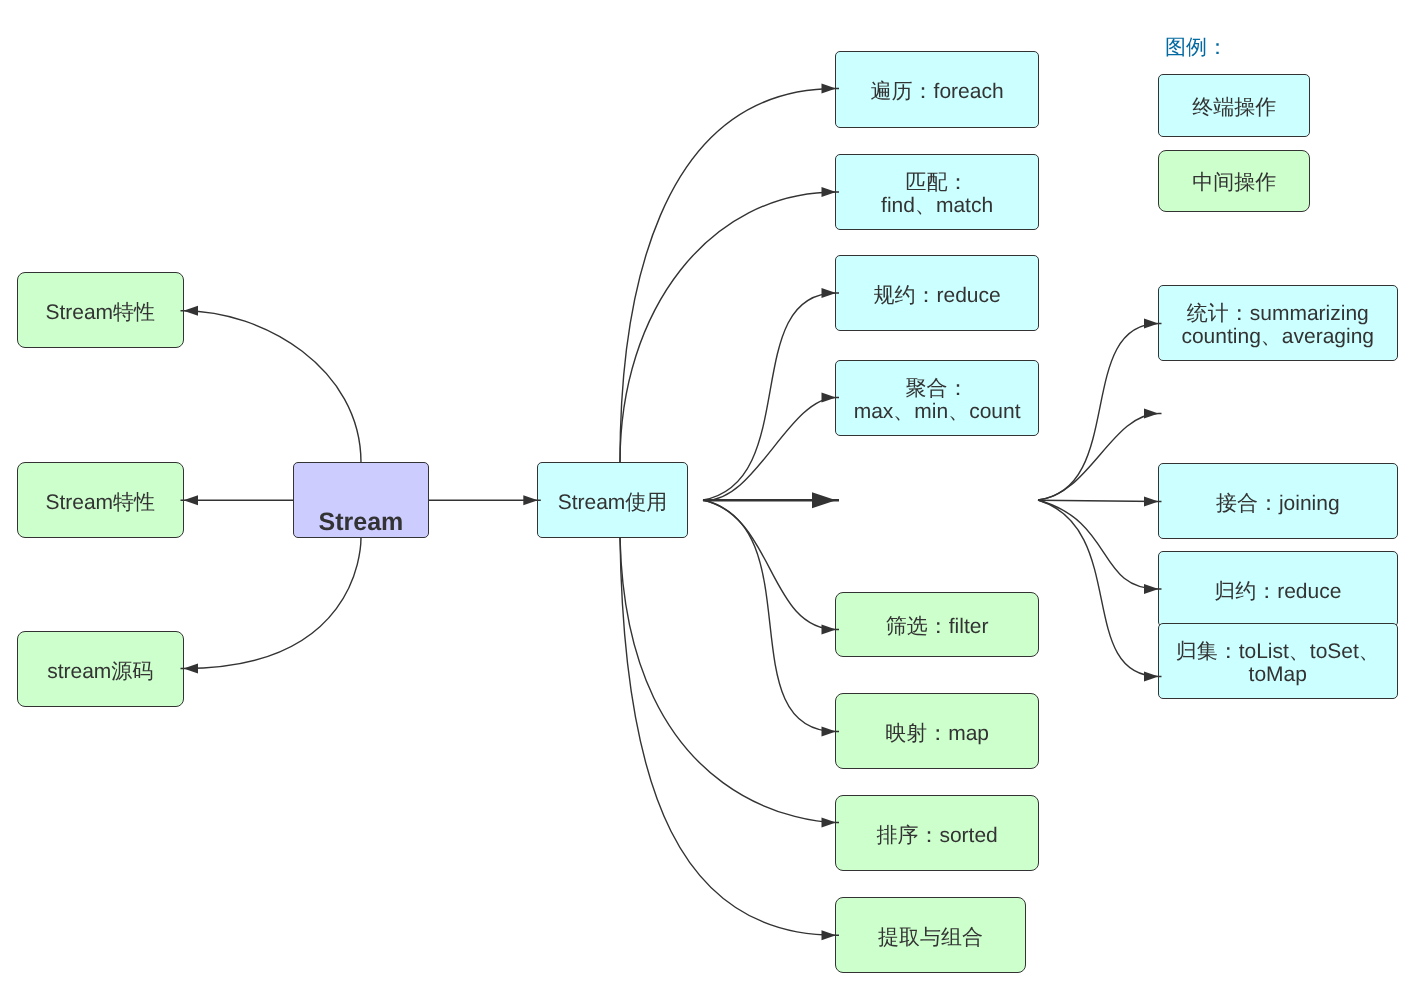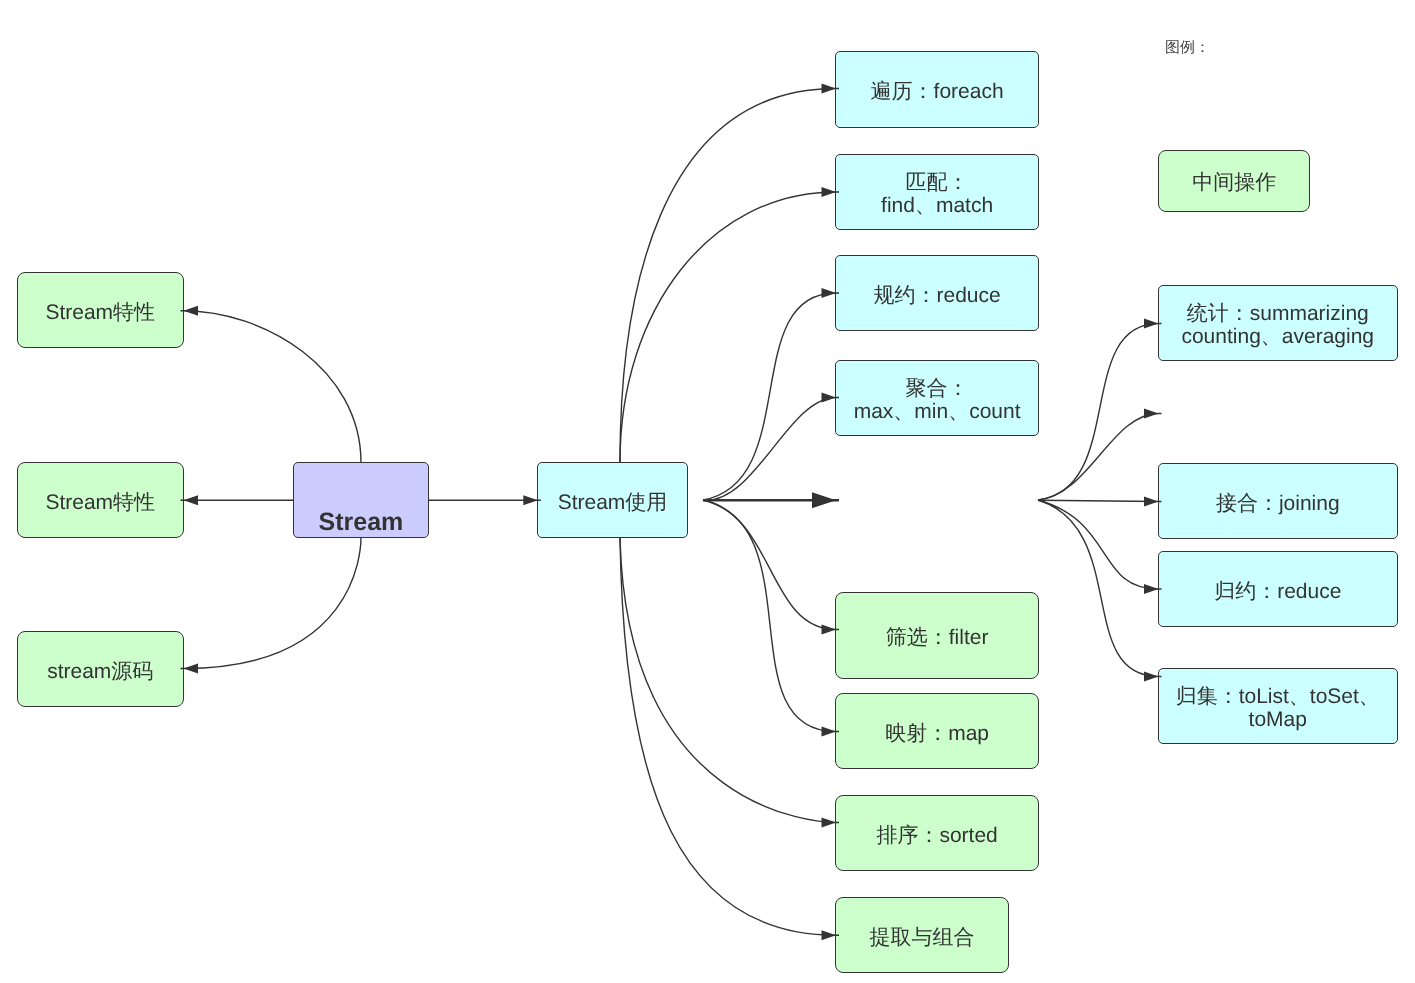--- a/index.html
+++ b/index.html
@@ -13,21 +13,21 @@
   .edge.thick{stroke-width:2.4;}
   .arrow{fill:#333333;stroke:none;}
   .node{position:absolute;box-sizing:border-box;display:flex;align-items:center;
         justify-content:center;border:1.4px solid #333333;border-radius:5px;}
   .lbl{color:#333333;-webkit-font-smoothing:antialiased;text-rendering:geometricPrecision;font-size:21px;line-height:22.3px;text-align:center;position:relative;top:2.5px;}
   .nl{display:block;white-space:pre;}
   .n-green{background:#ccffcc;border-radius:8px;}
   .n-cyan{background:#ccffff;}
   .n-purple{background:#ccccff;}
   .n-bold .lbl{font-weight:700;font-size:25px;margin-top:38px;}
-  .legend-title{position:absolute;will-change:transform;color:#404040;font-size:15px;line-height:22.3px;white-space:pre;}
+  .legend-title{position:absolute;will-change:transform;color:#0369a1;font-size:21px;line-height:22.3px;white-space:pre;}
 </style>
 </head>
 <body>
 
 <div id="diagram">
   <svg class="edges" viewBox="0 0 1415 983">
       <g>
         <path d="M361,462.6 C361,368.3 263.4,310.7 183.5,310.7 L180.50,310.70" class="edge"></path>
         <polygon points="183.5,310.7 198.0,305.7 198.0,315.7" class="arrow"></polygon>
       </g>
@@ -140,60 +140,65 @@
       <div class="lbl">
         <span class="nl">规约：reduce</span>
       </div>
     </div>
     <div class="node n-cyan" style="left:834.8px;top:359.6px;width:204.2px;height:76.4px">
       <div class="lbl">
         <span class="nl">聚合：</span>
         <span class="nl">max、min、count</span>
       </div>
     </div>
-    <div class="node n-green" style="left:834.8px;top:591.5px;width:204.2px;height:87px">
+    <div class="node n-green" style="left:834.8px;top:591.5px;width:204.2px;height:65px">
       <div class="lbl">
         <span class="nl">筛选：filter</span>
       </div>
     </div>
     <div class="node n-green" style="left:834.8px;top:693.3px;width:204.2px;height:76.4px">
       <div class="lbl">
         <span class="nl">映射：map</span>
       </div>
     </div>
     <div class="node n-green" style="left:834.8px;top:795.1px;width:204.2px;height:76.4px">
       <div class="lbl">
         <span class="nl">排序：sorted</span>
       </div>
     </div>
-    <div class="node n-green" style="left:834.8px;top:897.3px;width:174px;height:76.4px">
+    <div class="node n-green" style="left:834.8px;top:897.3px;width:191px;height:76.4px">
       <div class="lbl">
         <span class="nl">提取与组合</span>
       </div>
     </div>
     <div class="node n-cyan" style="left:1157.8px;top:285.3px;width:239.5px;height:76.4px">
       <div class="lbl">
         <span class="nl">统计：summarizing</span>
         <span class="nl">counting、averaging</span>
       </div>
     </div>
     <div class="node n-cyan" style="left:1157.8px;top:463.3px;width:239.5px;height:76.4px">
       <div class="lbl">
         <span class="nl">接合：joining</span>
       </div>
     </div>
     <div class="node n-cyan" style="left:1157.8px;top:550.8px;width:239.5px;height:76.4px">
       <div class="lbl">
         <span class="nl">归约：reduce</span>
       </div>
     </div>
-    <div class="node n-cyan" style="left:1157.8px;top:668px;width:239.5px;height:76.4px">
+    <div class="node n-cyan" style="left:1157.8px;top:623px;width:239.5px;height:76.4px">
       <div class="lbl">
         <span class="nl">归集：toList、toSet、</span>
         <span class="nl">toMap</span>
+      </div>
+    </div>
+    <div class="node n-cyan" style="left:1157.8px;top:74.2px;width:152.3px;height:62.9px">
+      <div class="lbl">
+        <span class="nl">终端操作</span>
       </div>
     </div>
     <div class="node n-green" style="left:1157.8px;top:149.5px;width:152.3px;height:62px">
       <div class="lbl">
         <span class="nl">中间操作</span>
       </div>
     </div>
   <div class="legend-title" style="left:1165px;top:36px">图例：</div>
 </div>
 

